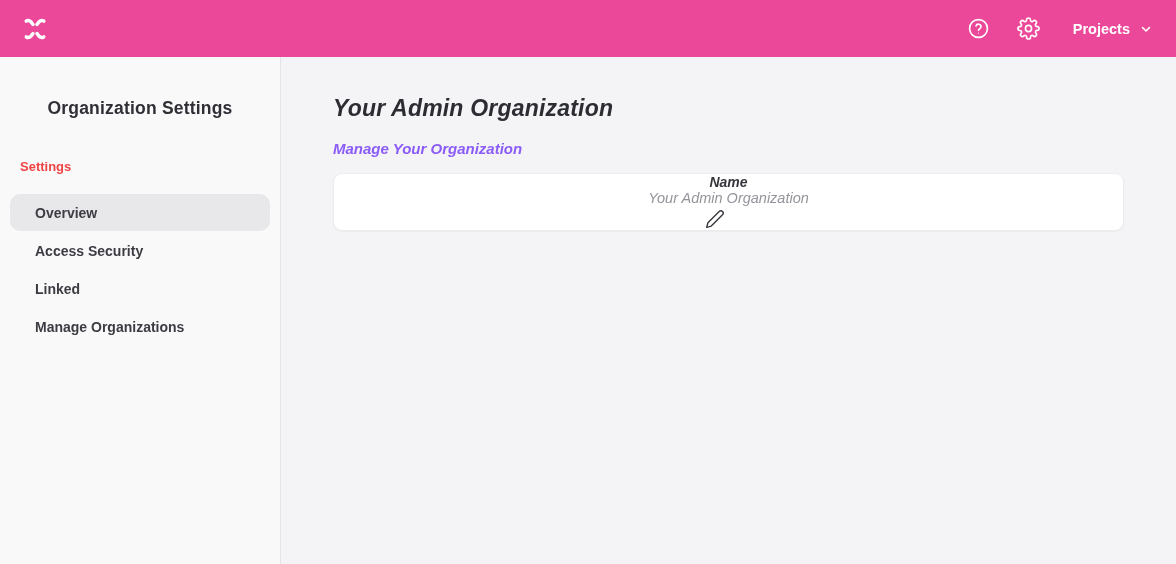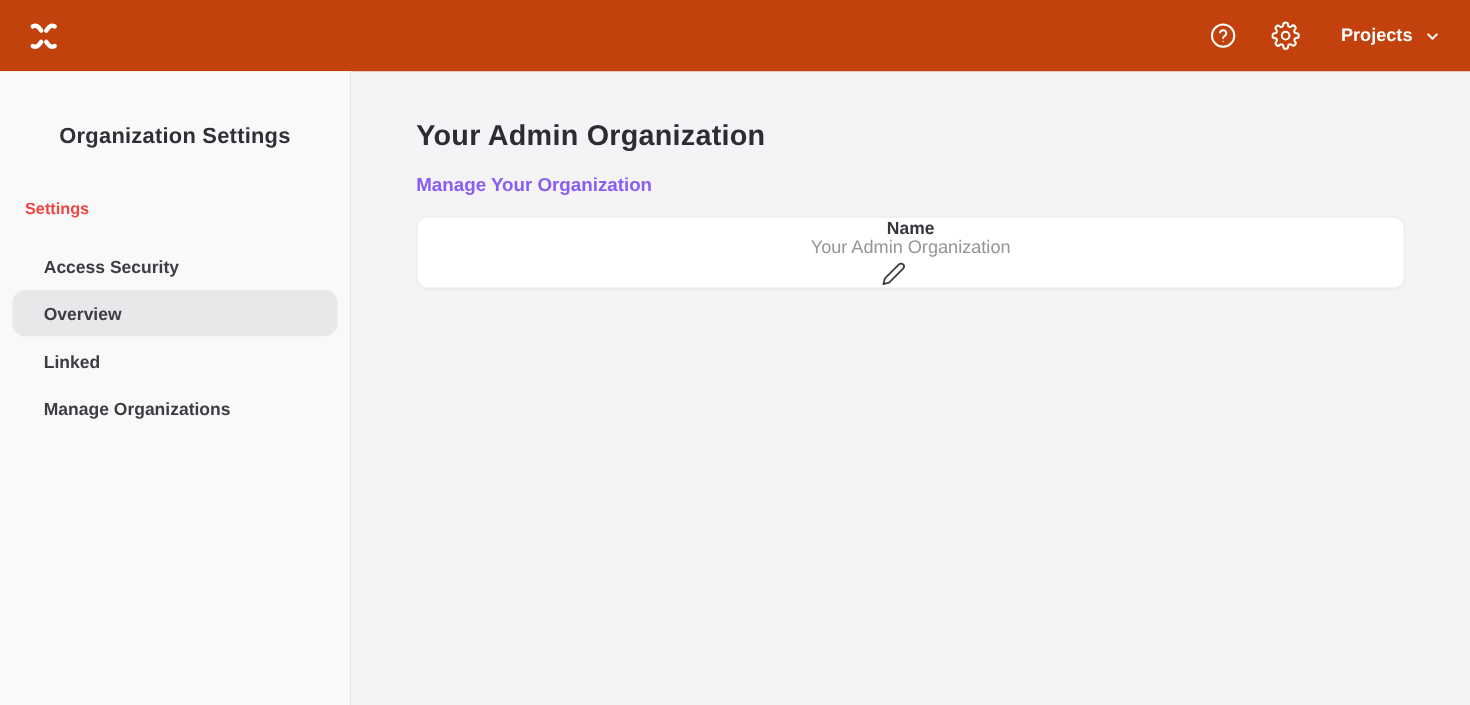--- a/index.html
+++ b/index.html
@@ -6,21 +6,21 @@
   html, body { width: 1176px; height: 564px; overflow: hidden; }
   body {
     font-family: "Liberation Sans", sans-serif;
     background: #f4f4f6;
     color: #35353c;
   }
 
   
   .topbar {
     height: 57px;
-    background: #c2410c;
+    background: #ec4899;
     display: flex;
     align-items: center;
     justify-content: space-between;
     padding: 0 24px 0 18px;
   }
   .topbar-left { display: flex; align-items: center; }
   .logo-btn { width: 34px; height: 34px; display: flex; align-items: center; justify-content: center; cursor: pointer; }
   .topbar-right { display: flex; align-items: center; gap: 26px; }
   .icon-btn {
     width: 24px; height: 24px;
@@ -66,21 +66,21 @@
     border-radius: 10px;
     font-size: 14px;
     font-weight: 600;
     color: #3c3c43;
     cursor: pointer;
     margin-bottom: 1px;
   }
   .nav-item.active { background: #e8e8ea; }
 
   
-  .main { flex: 1; padding: 38px 52px 0 52px; }
+  .main { flex: 1; padding: 38px 52px 0 52px; font-style: italic; }
   .page-title {
     font-size: 23px;
     font-weight: 700;
     color: #2c2c33;
     letter-spacing: .2px;
   }
   .section-heading {
     margin-top: 18px;
     font-size: 15px;
     font-weight: 700;
@@ -159,25 +159,25 @@
     </div>
   </div>
 </header>
 
 <div class="shell">
 
   <aside class="sidebar">
     <div class="sidebar-title">Organization Settings</div>
     <div class="sidebar-section-label">Settings</div>
     <ul class="nav-list">
+      <li class="nav-item active">
+        <span>Overview</span>
+      </li>
       <li class="nav-item">
         <span>Access Security</span>
-      </li>
-      <li class="nav-item active">
-        <span>Overview</span>
       </li>
       <li class="nav-item">
         <span>Linked</span>
       </li>
       <li class="nav-item">
         <span>Manage Organizations</span>
       </li>
     </ul>
   </aside>
 

